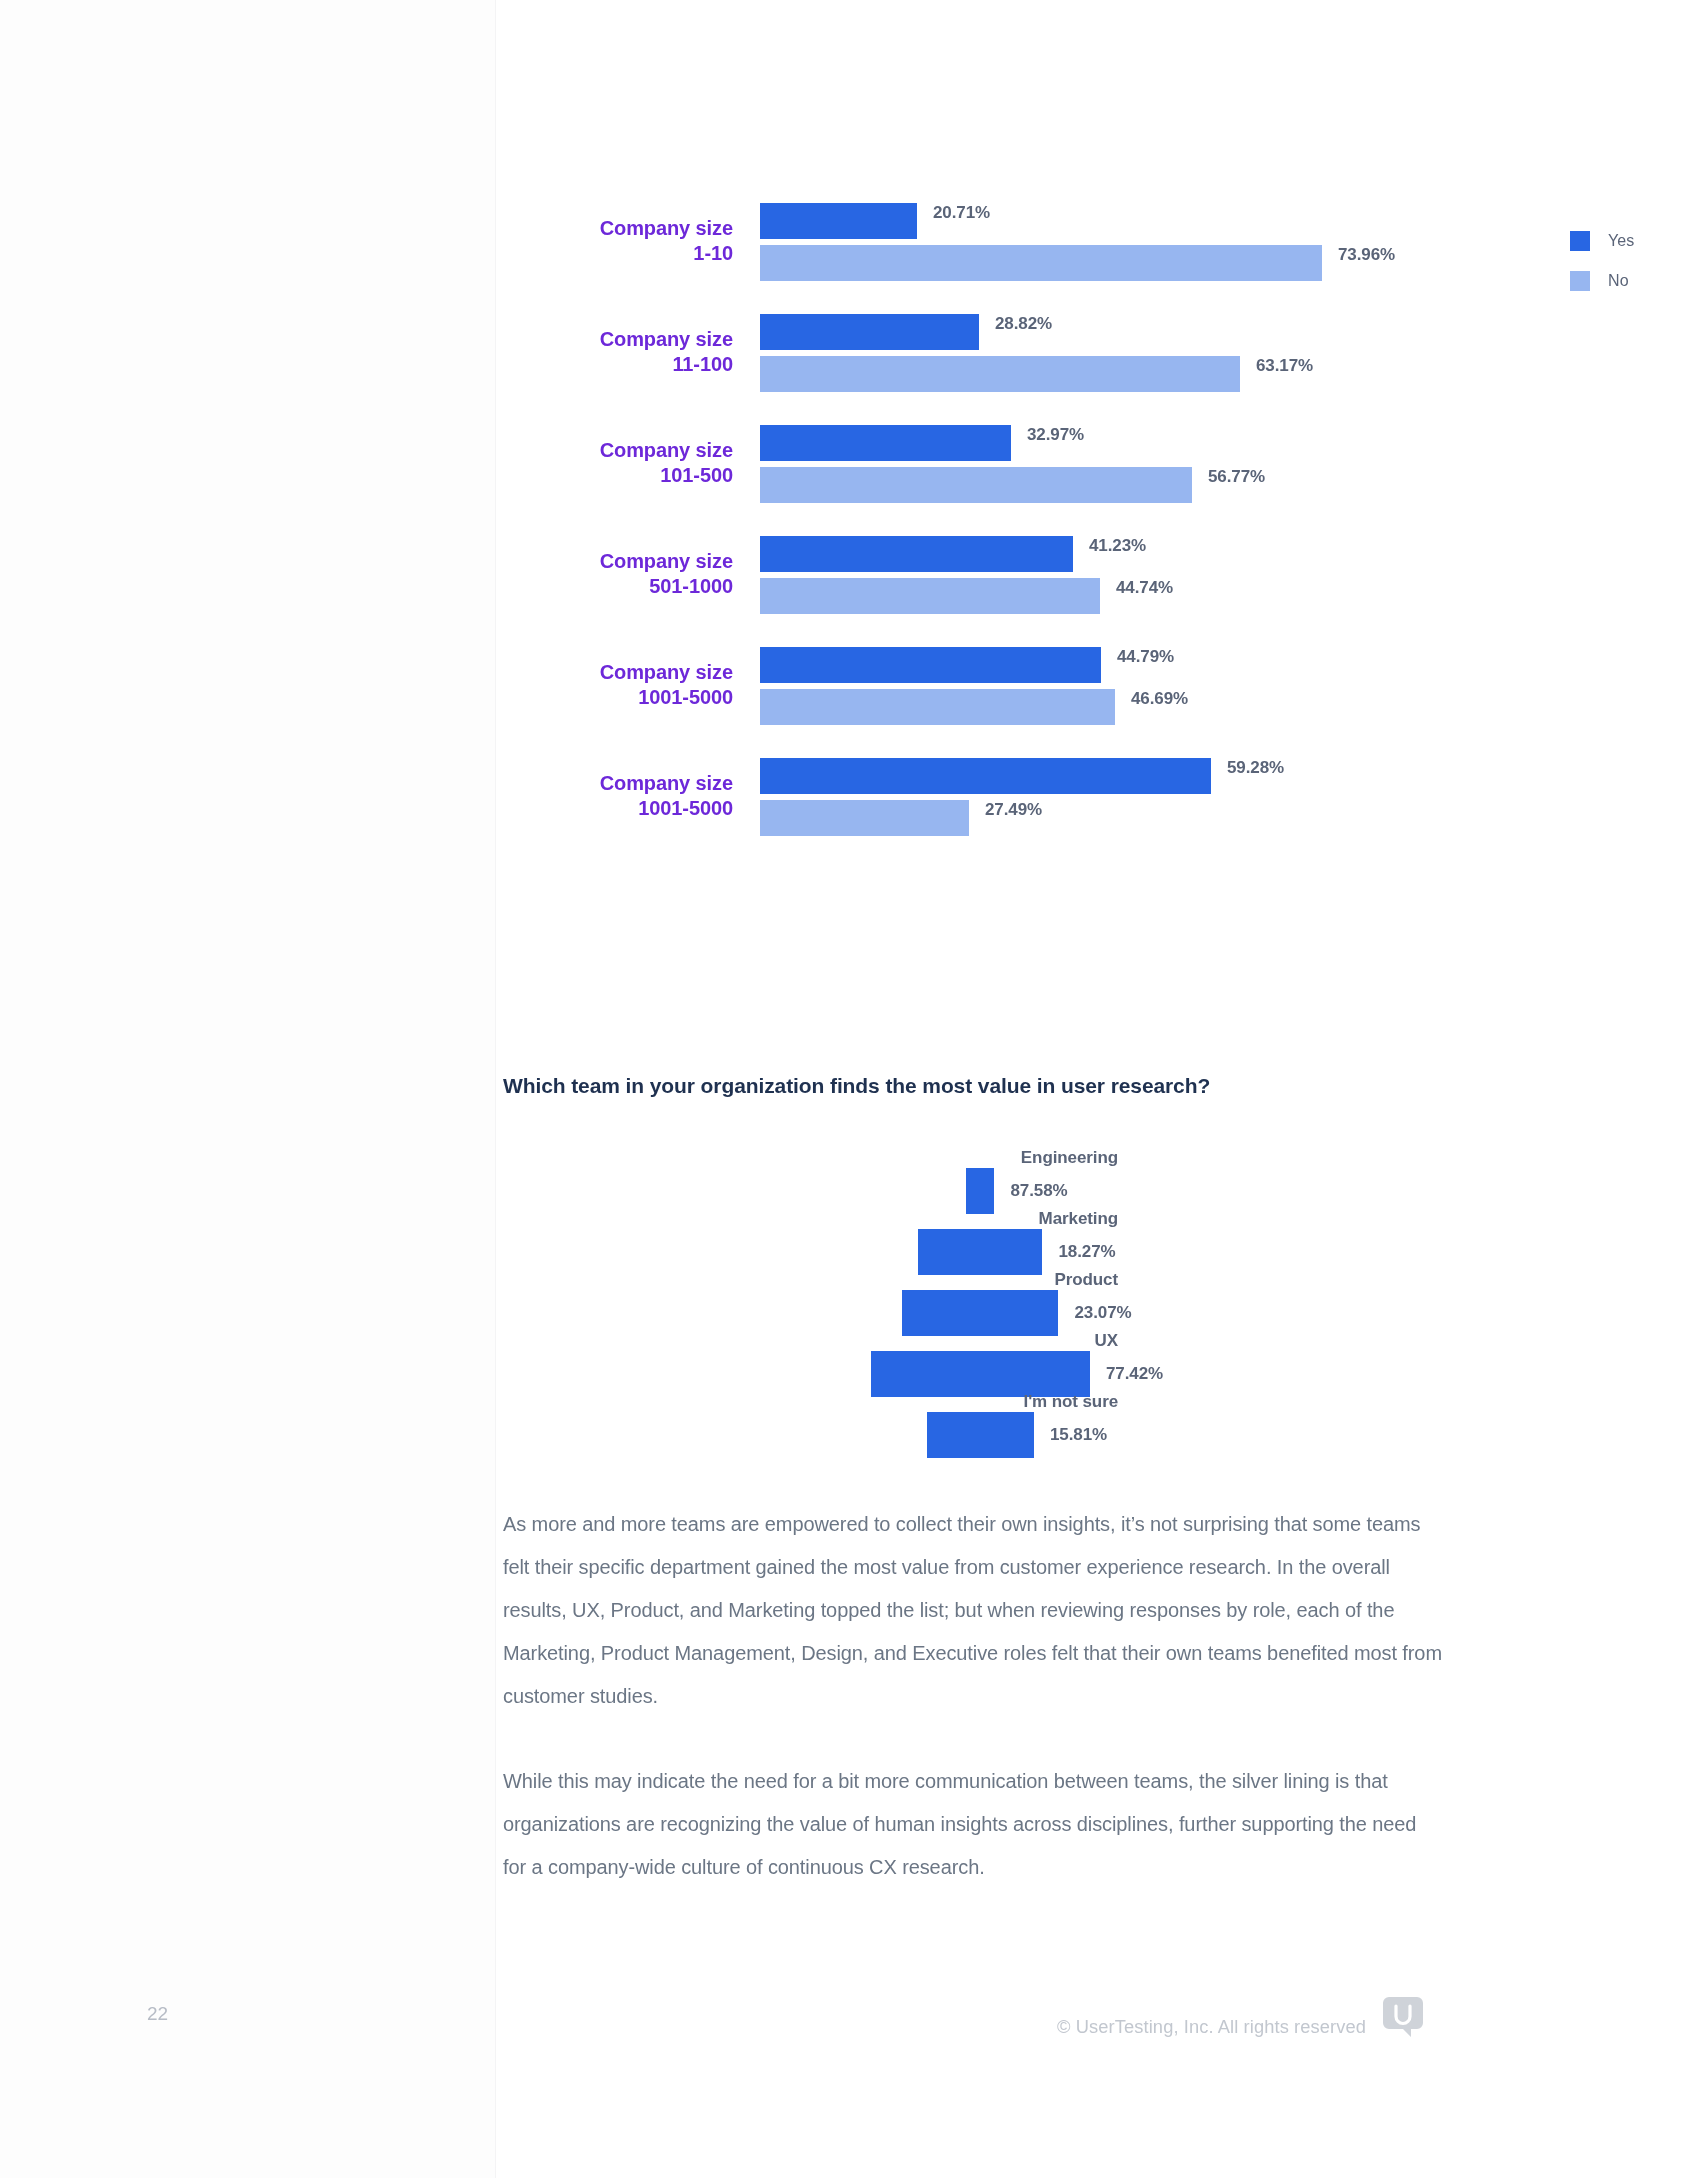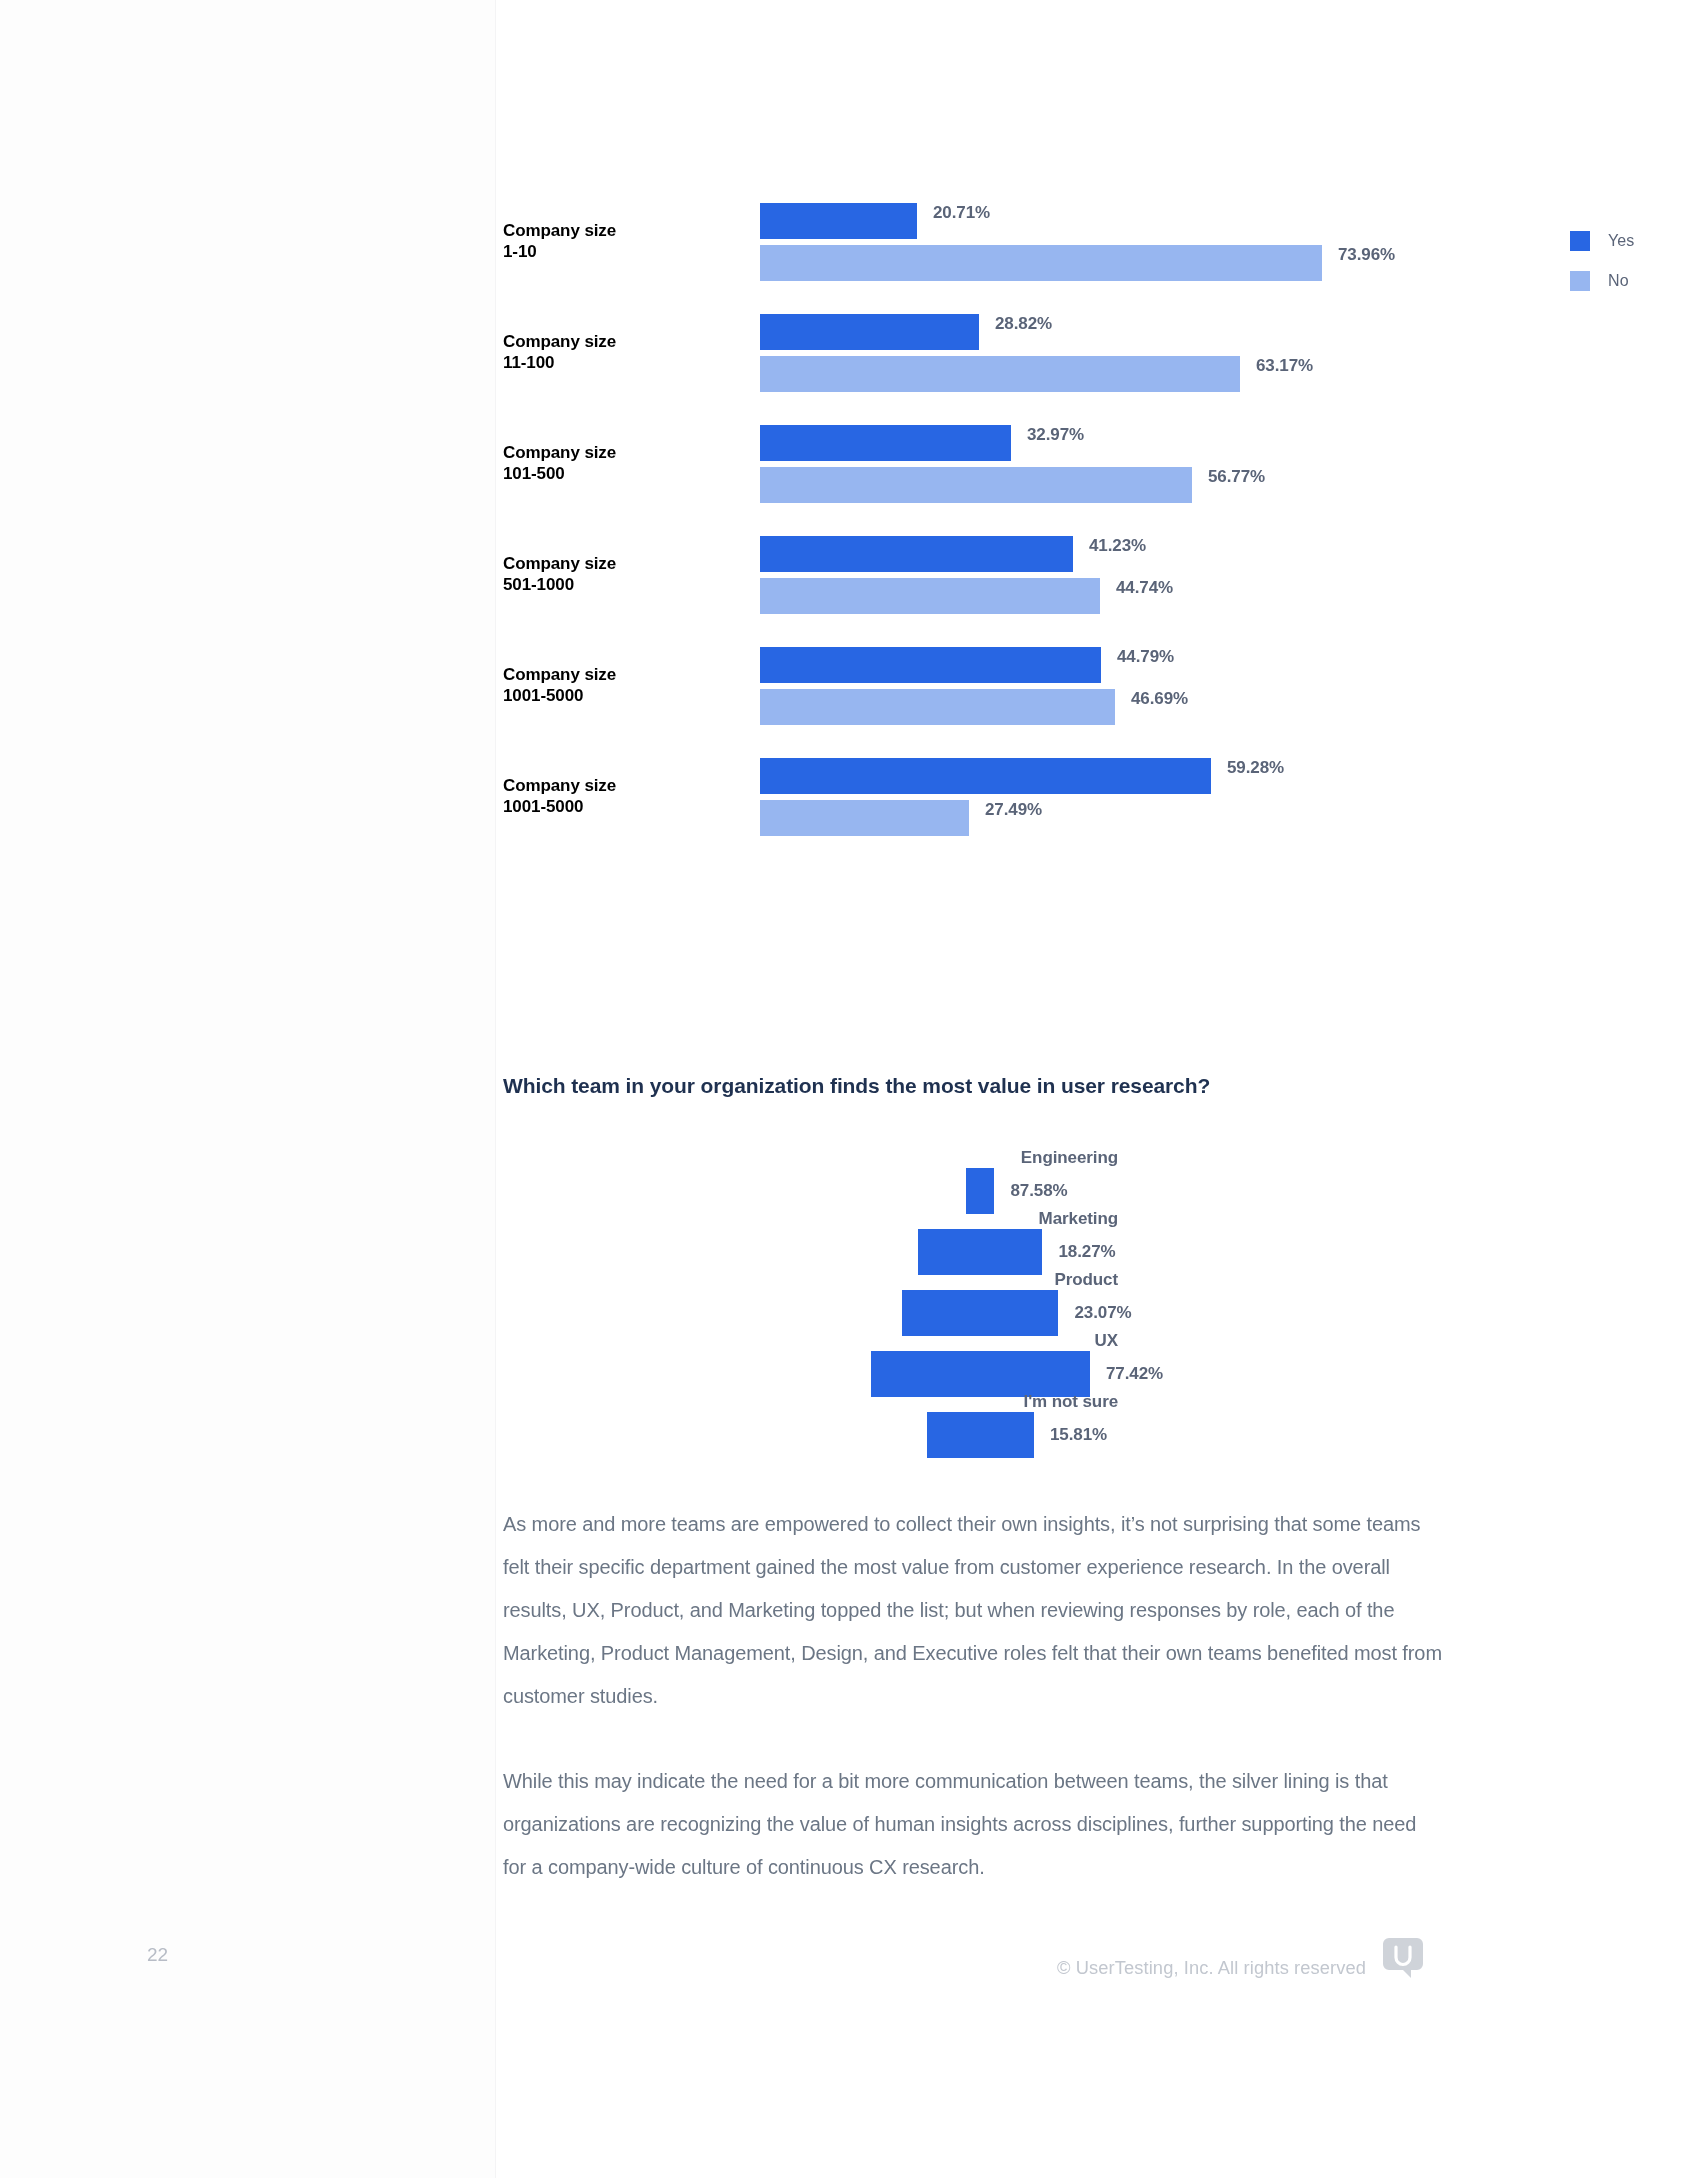--- a/index.html
+++ b/index.html
@@ -54,24 +54,24 @@
     position: relative;
     height: 81px;
     margin-bottom: 30px;
   }
   .grp-label {
     position: absolute;
     left: 0;
     top: 50%;
     transform: translateY(-50%);
     width: 230px;
-    text-align: left;
-    font-size: 17px;
-    font-weight: bold;
-    color: #000000;
+    text-align: right;
+    font-size: 20px;
+    font-weight: bold;
+    color: #6d28d9;
     line-height: 1.28;
     letter-spacing: -0.1px;
   }
   .bar-row {
     position: absolute;
     left: 257px;
     height: 36px;
     display: flex;
   }
   .bar-row.r1 { top: 2px; }
@@ -168,21 +168,21 @@
     font-size: 20px;
     line-height: 43px;
     color: #6b7685;
     letter-spacing: -0.1px;
   }
 
   
   .footer {
     position: absolute;
     left: 0;
-    top: 1936px;
+    top: 1995px;
     width: 1524px;
     height: 59px;
   }
   .page-num {
     position: absolute;
     left: 147px;
     top: 8px;
     font-size: 19px;
     color: #b7bcc6;
   }

